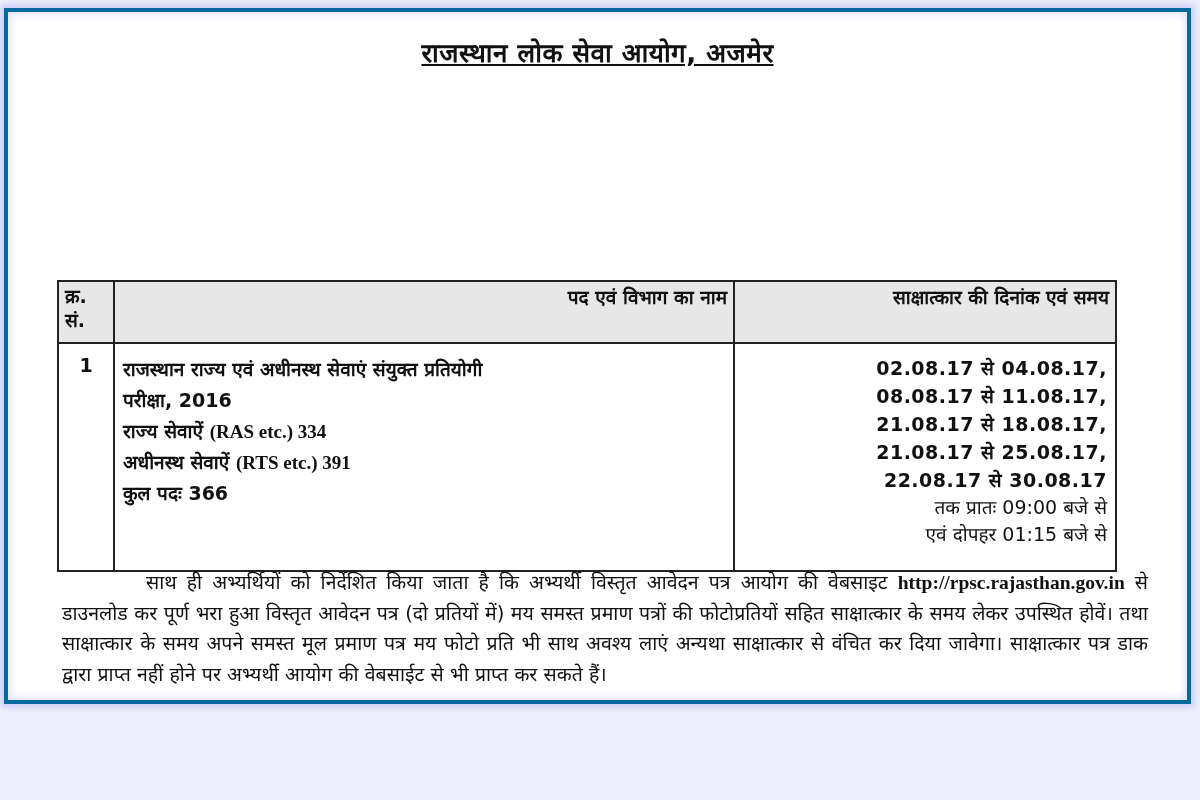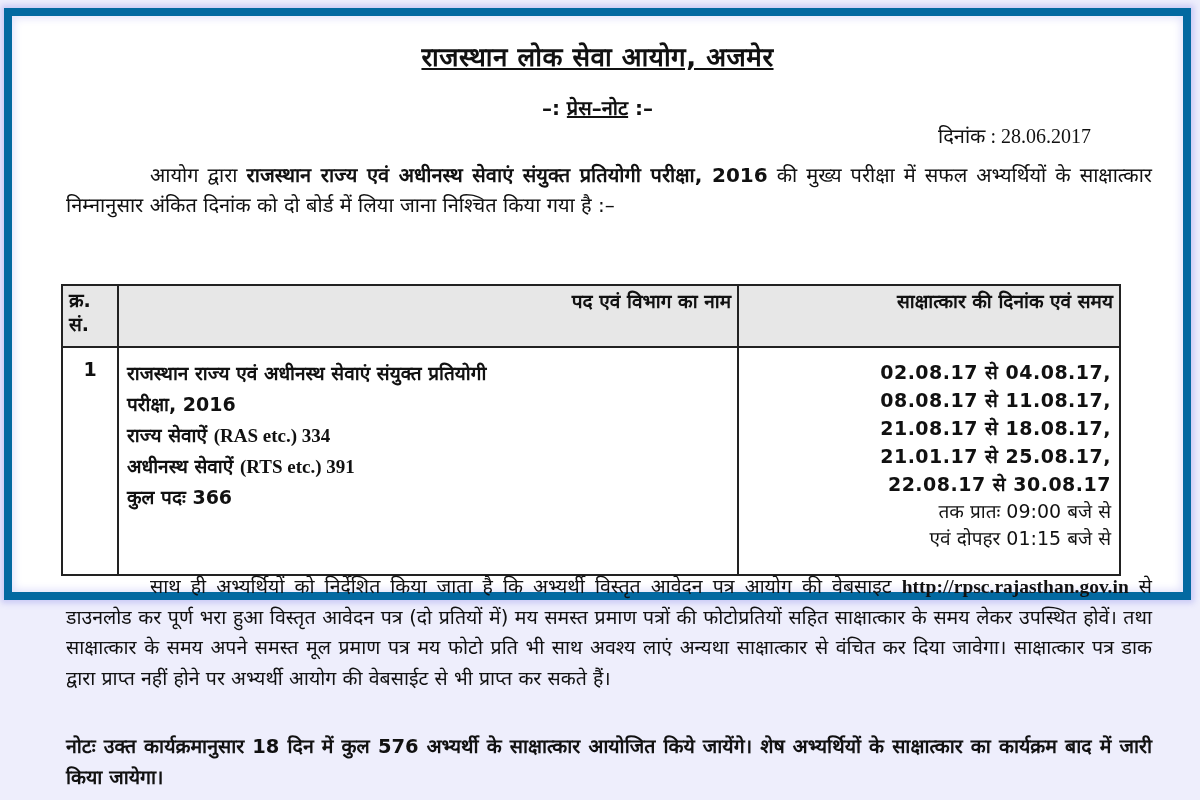--- a/index.html
+++ b/index.html
@@ -4,23 +4,23 @@
 <style>
   html, body { margin:0; padding:0; }
   body {
     width:1200px; height:800px; overflow:hidden;
     background:#eeeefc;
     font-family:"DejaVu Sans", "Liberation Sans", sans-serif;
     color:#111;
     position:relative;
   }
   .frame {
-    position:absolute; left:4px; top:8px; width:1187px; height:592px;
+    position:absolute; left:4px; top:8px; width:1187px; height:696px;
     box-sizing:border-box;
-    border:8px solid #0369a1;
+    border:4px solid #0369a1;
     background:#fff;
     box-shadow: 0 0 6px 3px #c9c9f5, inset 0 0 8px 2px #e0e0fb;
   }
   .title {
     position:absolute; left:0; width:100%; top:22px; text-align:center;
     font-size:26px; font-weight:bold; text-decoration:underline; letter-spacing:0.5px;
   }
   .subtitle {
     position:absolute; left:0; width:100%; top:78px; text-align:center;
     font-size:20px; font-weight:bold;
@@ -60,29 +60,22 @@
     font-size:19.5px; line-height:30.5px; font-weight:bold; text-align:justify;
   }
 </style>
 </head>
 <body>
 
 <div class="frame">
 
   <div class="title">राजस्थान लोक सेवा आयोग, अजमेर</div>
 
-  <div class="subtitle">
-    <span>–: </span><span class="u">प्रेस–नोट</span><span> :–</span>
-  </div>
 
-  <div class="date">
-    <span>दिनांक</span> : <span>28.06.2017</span>
-  </div>
 
-  <div class="para1"><span>आयोग द्वारा </span><b>राजस्थान राज्य एवं अधीनस्थ सेवाएं संयुक्त प्रतियोगी परीक्षा, 2016</b><span> की मुख्य परीक्षा में सफल अभ्यर्थियों के साक्षात्कार निम्नानुसार अंकित दिनांक को दो बोर्ड में लिया जाना निश्चित किया गया है :–</span></div>
 
   <table class="sched">
     <thead>
       <tr>
         <th class="sn">
           <div>क्र.</div>
           <div>सं.</div>
         </th>
         <th class="post">पद एवं विभाग का नाम</th>
         <th>साक्षात्कार की दिनांक एवं समय</th>
@@ -95,26 +88,25 @@
           <div class="post-line">राजस्थान राज्य एवं अधीनस्थ सेवाएं संयुक्त प्रतियोगी</div>
           <div class="post-line">परीक्षा, 2016</div>
           <div class="post-line"><span>राज्य सेवाऐं </span><span class="en"> (RAS etc.) 334</span></div>
           <div class="post-line"><span>अधीनस्थ सेवाऐं </span><span class="en">(RTS etc.) 391</span></div>
           <div class="post-line">कुल पदः 366</div>
         </td>
         <td class="dates">
           <div class="d">02.08.17 से 04.08.17,</div>
           <div class="d">08.08.17 से 11.08.17,</div>
           <div class="d">21.08.17 से 18.08.17,</div>
-          <div class="d">21.01.17 से 25.08.17,</div>
+          <div class="d">21.08.17 से 25.08.17,</div>
           <div class="d">22.08.17 से 30.08.17</div>
           <div class="t">तक प्रातः 09:00 बजे से</div>
           <div class="t">एवं दोपहर 01:15 बजे से</div>
         </td>
       </tr>
     </tbody>
   </table>
 
   <div class="para2"><span>साथ ही अभ्यर्थियों को निर्देशित किया जाता है कि अभ्यर्थी विस्तृत आवेदन पत्र आयोग की वेबसाइट </span><span class="url">http://rpsc.rajasthan.gov.in</span><span> से डाउनलोड कर पूर्ण भरा हुआ विस्तृत आवेदन पत्र (दो प्रतियों में) मय समस्त प्रमाण पत्रों की फोटोप्रतियों सहित साक्षात्कार के समय लेकर उपस्थित होवें। तथा साक्षात्कार के समय अपने समस्त मूल प्रमाण पत्र मय फोटो प्रति भी साथ अवश्य लाएं अन्यथा साक्षात्कार से वंचित कर दिया जावेगा। साक्षात्कार पत्र डाक द्वारा प्राप्त नहीं होने पर अभ्यर्थी आयोग की वेबसाईट से भी प्राप्त कर सकते हैं।</span></div>
 
-  <div class="note">नोटः उक्त कार्यक्रमानुसार 18 दिन में कुल 576 अभ्यर्थी के साक्षात्कार आयोजित किये जायेंगे। शेष अभ्यर्थियों के साक्षात्कार का कार्यक्रम बाद में जारी किया जायेगा।</div>
 
 </div>
 
 </body></html>

